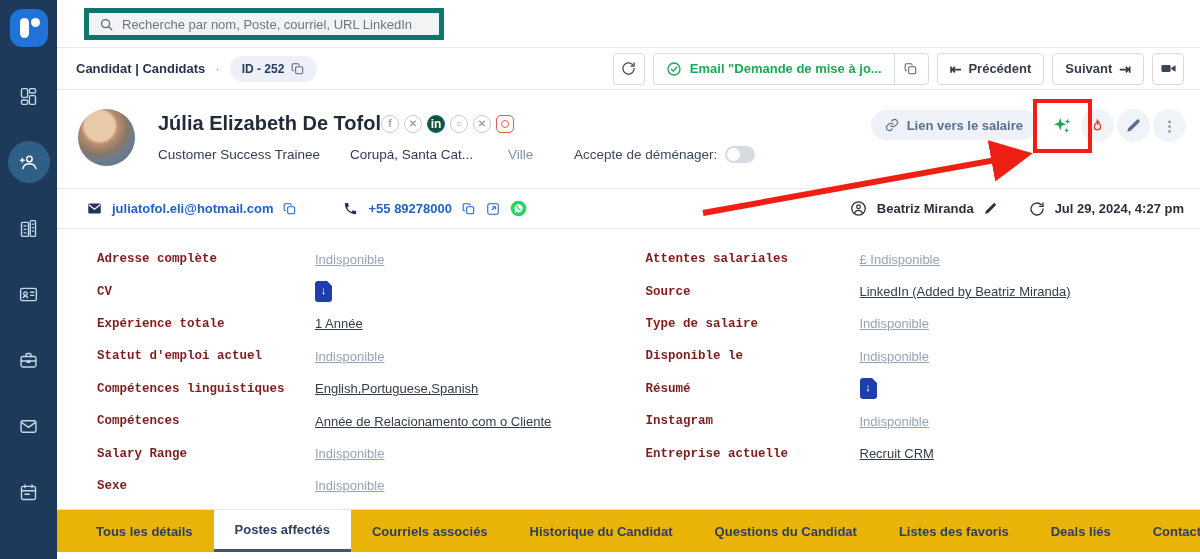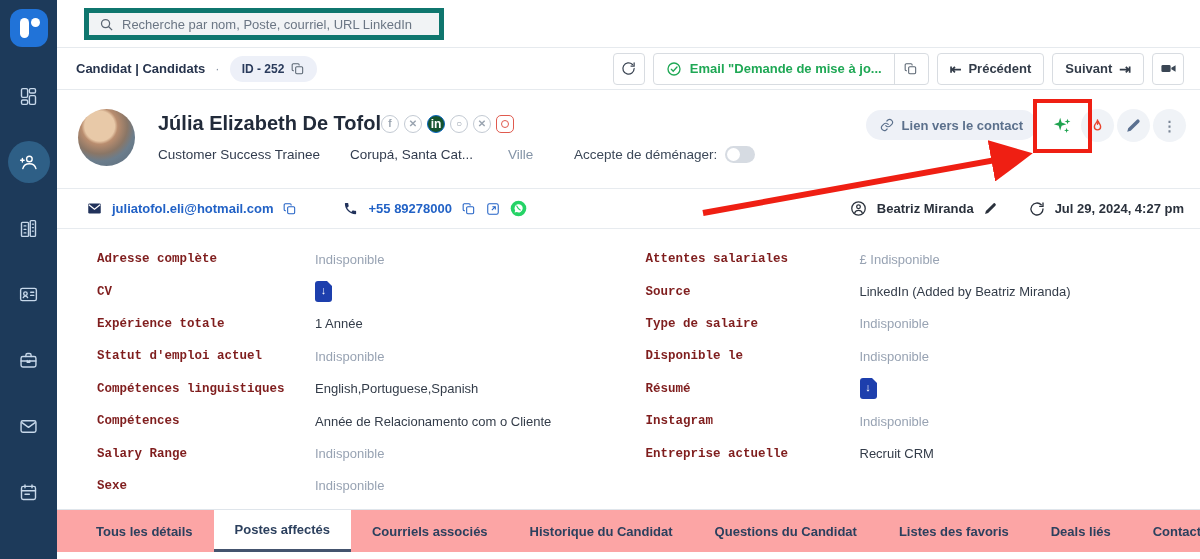--- a/index.html
+++ b/index.html
@@ -75,28 +75,28 @@
   .c-owner, .c-date { font-size:13px; font-weight:bold; color:#2a313c; }
   .mini-ico { width:15px; height:15px; }
 
   
   .details { position:absolute; left:57px; top:229px; right:0; bottom:50px; padding:14px 16px 0 0; display:flex; }
   .dcol { flex:1; }
   .drow { display:flex; align-items:center; height:32.4px; }
   .dcol.left .dlabel { margin-left:40px; width:218px; }
   .dcol.right .dlabel { margin-left:25px; width:214px; }
   .dlabel { font-size:12.5px; font-weight:bold; color:#7f1d1d;font-family:Liberation Mono, monospace; }
-  .dvalue { font-size:13px; color:#333c49; }
+  .dvalue { font-size:13px; color:#333c49;text-decoration:underline; }
   .dvalue.muted { color:#98a3b3; }
   .file-chip { width:17px; height:21px; background:#1d3fad; border-radius:3px; position:relative; display:inline-block; cursor:pointer; }
   .file-chip::before { content:""; position:absolute; right:-1px; top:-1px; border-style:solid; border-width:0 7px 7px 0; border-color:transparent #fff transparent transparent; }
   .file-chip::after { content:"↓"; position:absolute; left:0; right:0; top:3px; text-align:center; color:#fff; font-size:11px; font-weight:bold; }
 
   
-  .tabbar { position:absolute; left:57px; right:0; bottom:7px; height:43px; background:#fca5a5; border-top:1px solid #dfe5eb; display:flex; align-items:stretch; padding-left:18px; }
+  .tabbar { position:absolute; left:57px; right:0; bottom:7px; height:43px; background:#eab308; border-top:1px solid #dfe5eb; display:flex; align-items:stretch; padding-left:18px; }
   .tab { display:flex; align-items:center; padding:0 21px; font-size:13px; font-weight:bold; color:#2c405e; cursor:pointer; white-space:nowrap; }
   .tab.active { background:#fff; border-bottom:3px solid #44546e; }
   .bottom-strip { position:absolute; left:57px; right:0; bottom:0; height:7px; background:#fff; }
 
   
   .annotation { position:absolute; left:0; top:0; width:1200px; height:559px; pointer-events:none; z-index:9; }
 </style>
 </head>
 <body>
 
@@ -241,21 +241,21 @@
       <span class="p-reloc">Accepte de déménager:</span>
       <span class="toggle">
           <span class="knob"></span>
         </span>
     </div>
     <div class="contact-link">
       <svg width="14" height="14" viewBox="0 0 24 24" fill="none" stroke="#5b708c" stroke-width="2" stroke-linecap="round">
           <path d="M10 13a5 5 0 0 0 7.5.5l3-3a5 5 0 0 0-7-7l-1.7 1.7"></path>
           <path d="M14 11a5 5 0 0 0-7.5-.5l-3 3a5 5 0 0 0 7 7l1.7-1.7"></path>
         </svg>
-      <span>Lien vers le contact</span>
+      <span>Lien vers le salaire</span>
     </div>
     <div class="round-btn sparkle-btn">
       <svg width="22" height="22" viewBox="0 0 24 24" fill="#1ea34f">
         <path d="M10 3l1.6 5.2L16.8 10l-5.2 1.6L10 16.8 8.4 11.6 3.2 10l5.2-1.8z"></path>
         <path d="M18 4l.8 2.4L21.2 7l-2.4.8L18 10.2 17.2 7.8 14.8 7l2.4-.6z"></path>
         <path d="M17 14l.7 2.1 2.1.7-2.1.7L17 19.6l-.7-2.1-2.1-.7 2.1-.7z"></path>
       </svg>
     </div>
     <div class="round-btn flame-btn">
       <svg width="15" height="15" viewBox="0 0 24 24" fill="none" stroke="#e8442e" stroke-width="2.2" stroke-linecap="round">

